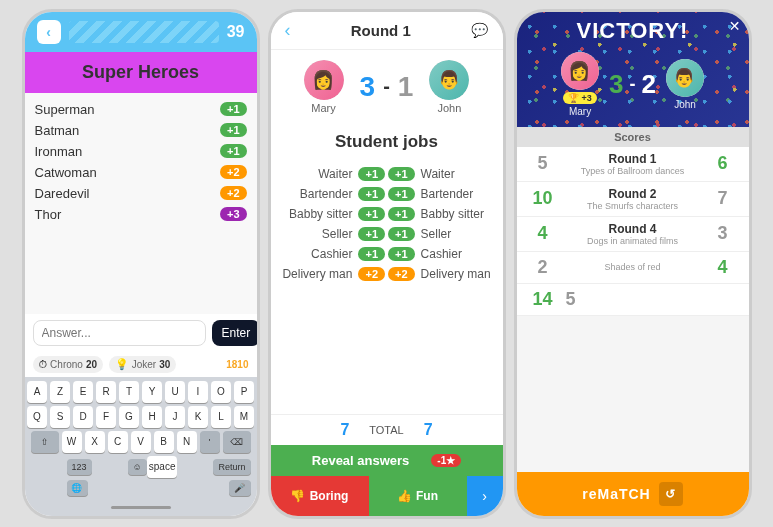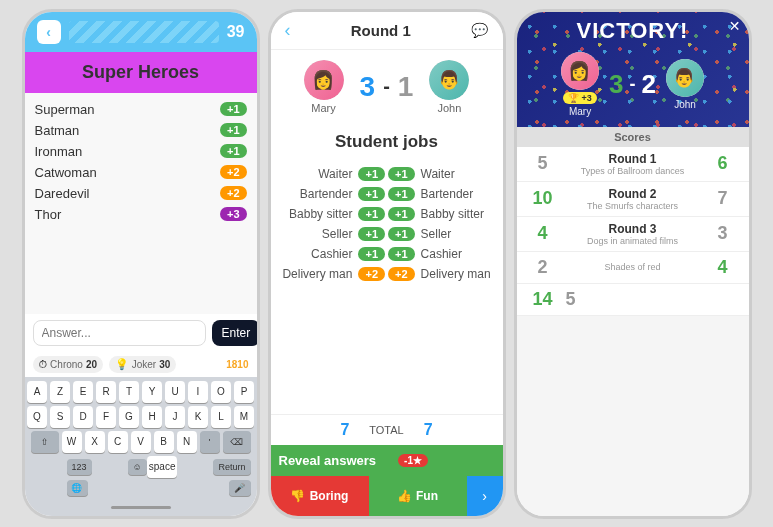--- a/index.html
+++ b/index.html
@@ -281,20 +281,21 @@
     .p2-total-num { font-size: 16px; font-weight: bold; color: #2196F3; }
     .p2-reveal {
       background: #4caf50;
       color: white;
       text-align: center;
       padding: 8px;
       font-size: 13px;
       font-weight: bold;
       display: flex;
       align-items: center;
+      justify-content: center;
       gap: 22px;
     }
     .p2-reveal-badge {
       background: #e53935;
       border-radius: 8px;
       padding: 1px 6px;
       font-size: 10px;
       display: flex; align-items: center; gap: 2px;
     }
     .p2-bottom {
@@ -753,33 +754,37 @@
       <div class="p3-round-info">
         <div class="p3-round-name">Round 2</div>
         <div class="p3-round-sub">The Smurfs characters</div>
       </div>
       <span class="p3-round-score2 gray">7</span>
     </div>
 
     <div class="p3-round-row">
       <span class="p3-round-num green">4</span>
       <div class="p3-round-info">
-        <div class="p3-round-name">Round 3</div>
+        <div class="p3-round-name">Round 4</div>
         <div class="p3-round-sub">Dogs in animated films</div>
       </div>
       <span class="p3-round-score2 gray">3</span>
     </div>
 
     <div class="p3-round-row">
       <span class="p3-round-num gray">2</span>
       <div class="p3-round-info">
         <div class="p3-round-sub">Shades of red</div>
       </div>
       <span class="p3-round-score2 green">4</span>
     </div>
 
     <div class="p3-round-row">
       <span class="p3-round-num green">14</span>
       <span class="p3-round-score2 gray">5</span>
     </div>
   </div>
 
+  <div class="p3-rematch">
+    <span>reMaTCH</span>
+    <div class="p3-rematch-icon">↺</div>
+  </div>
 </div>
 
 </body></html>

